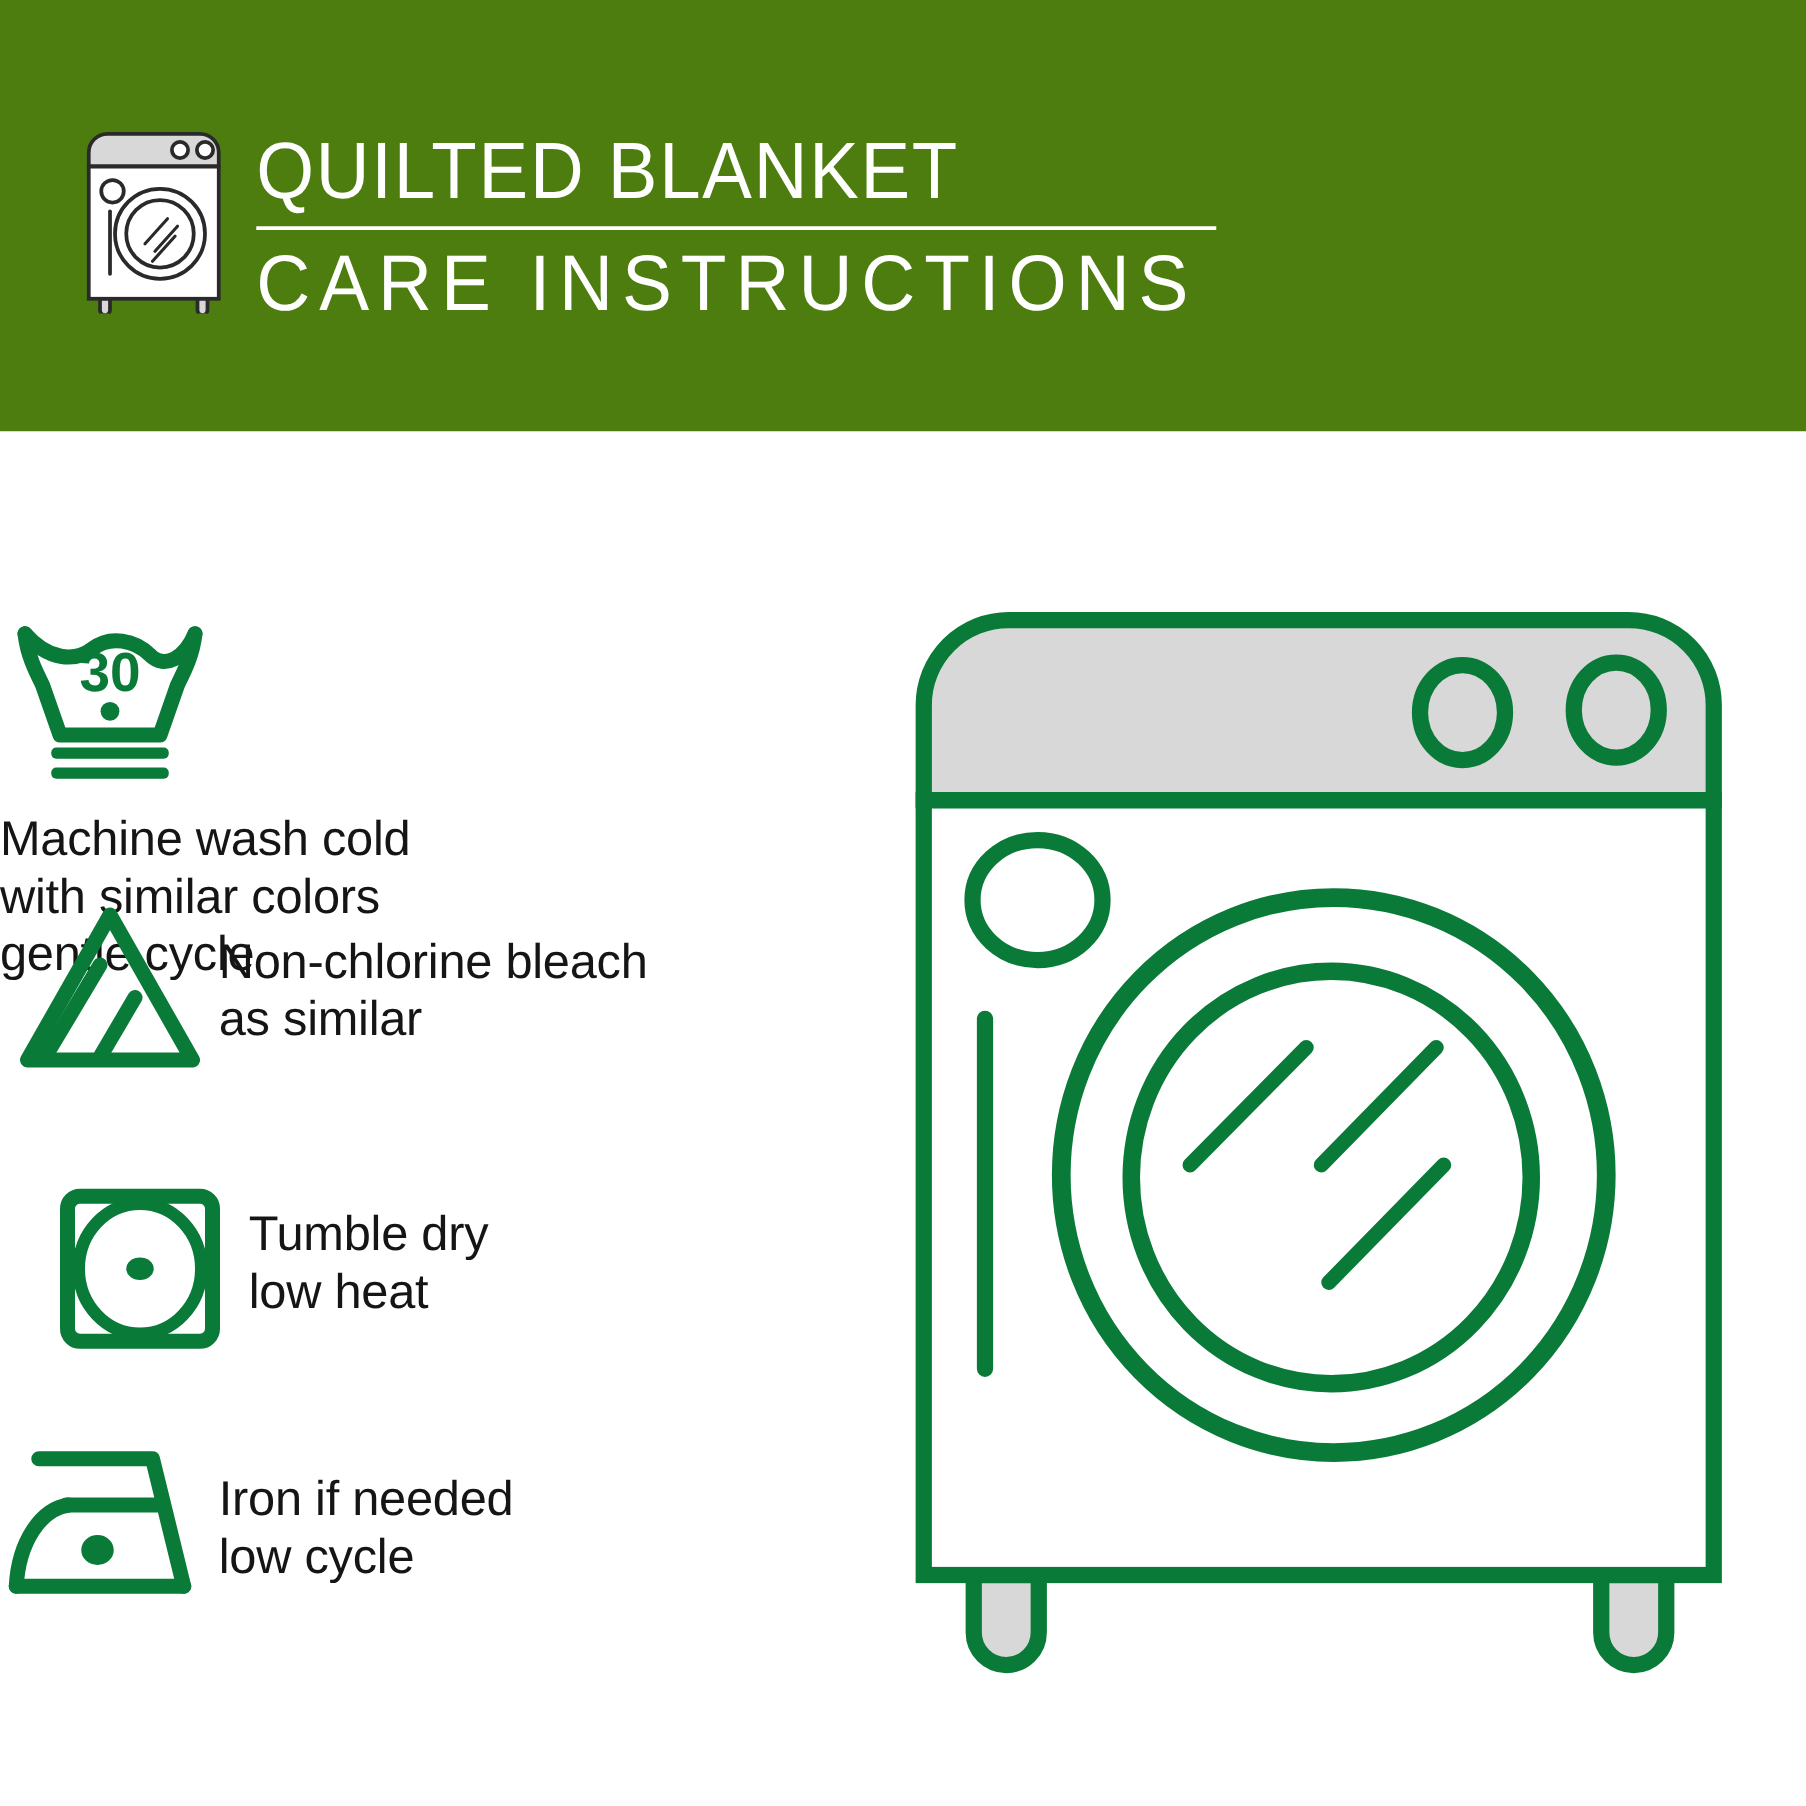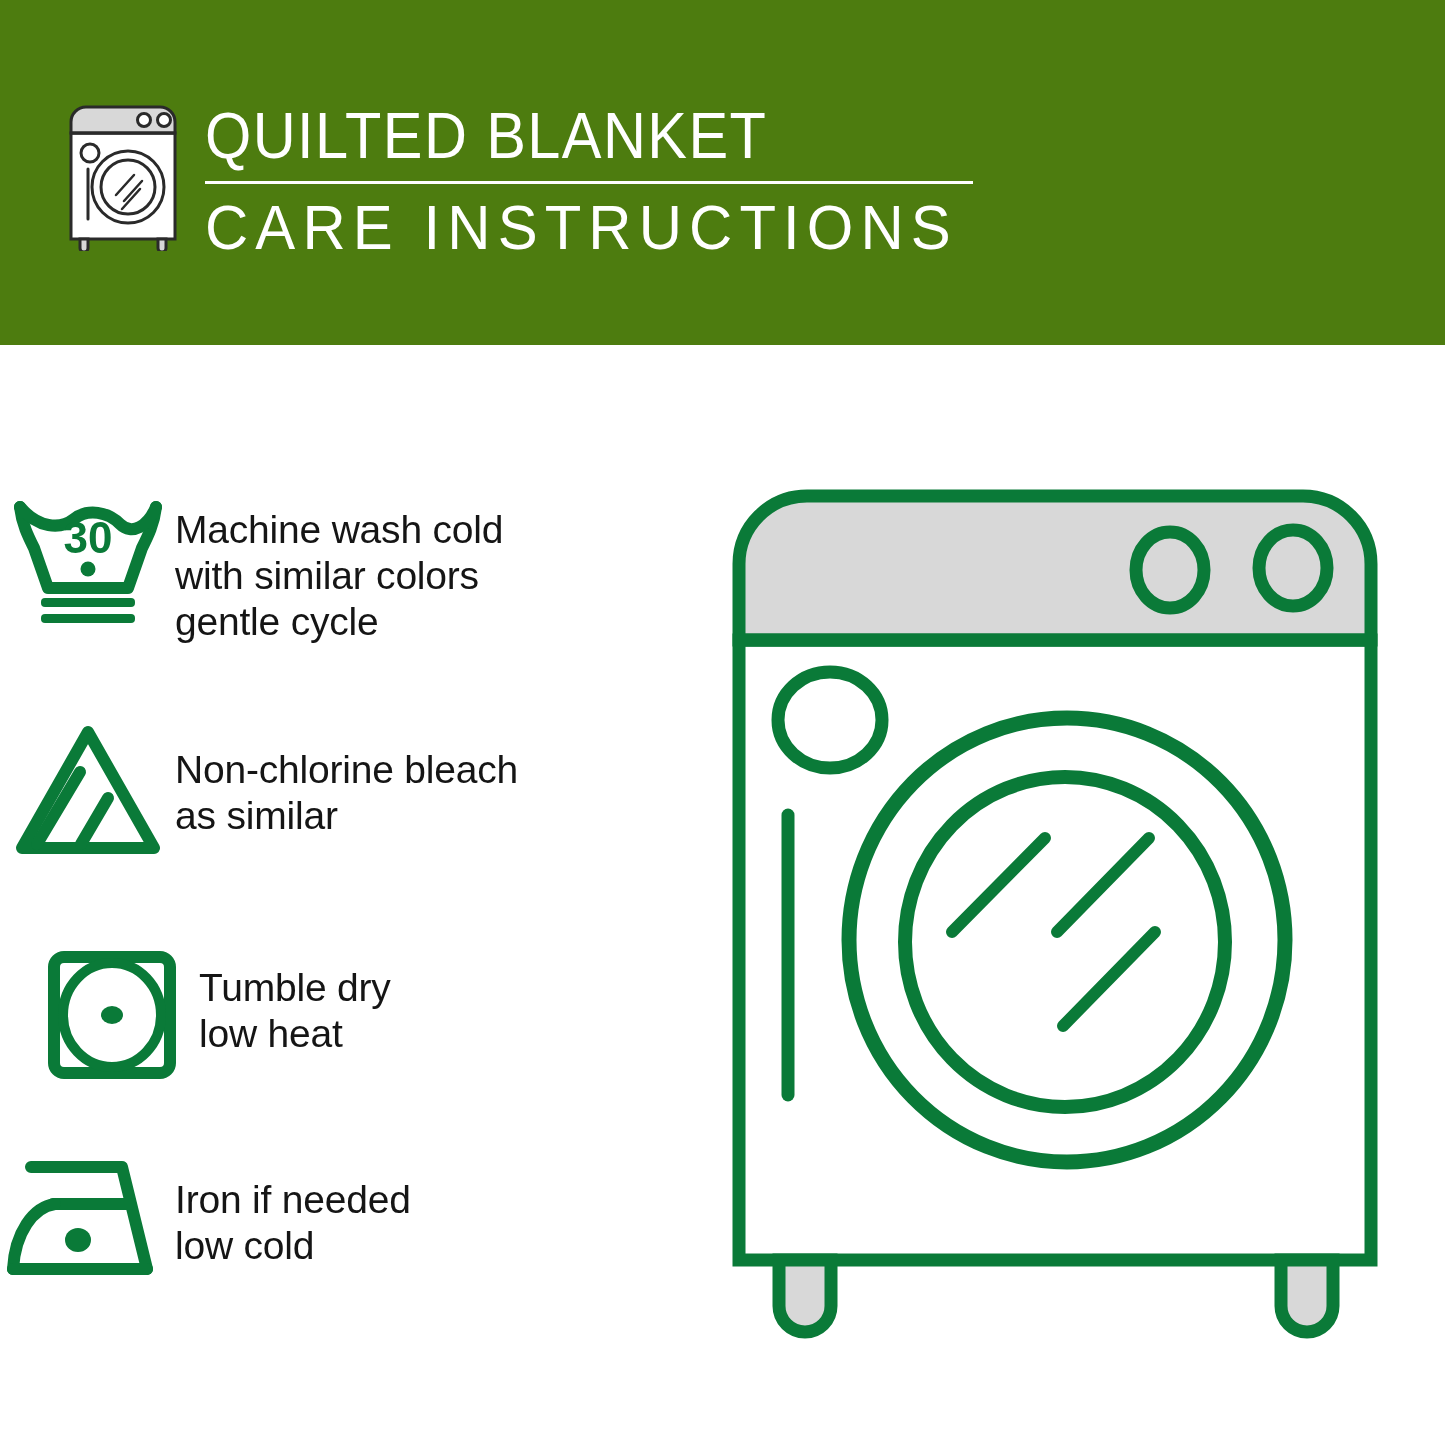--- a/index.html
+++ b/index.html
@@ -96,21 +96,21 @@
     font-family: "Liberation Sans", sans-serif;
     font-size: 39px;
     font-weight: 400;
     color: #151515;
     line-height: 1.18;
     letter-spacing: -0.2px;
     white-space: pre-line;
     padding-top: 2px;
   }
 
-  #row-0 { top: 145px; }
+  #row-0 { top: 145px; flex-direction: column; }
   #row-1 { top: 375px; }
   #row-2 { top: 600px; padding-left: 24px; }
   #row-3 { top: 810px; }
 
   #row-0 .care-text { padding-top: 17px; }
   #row-1 .care-text { padding-top: 27px; }
   #row-2 .care-text { padding-top: 20px; }
   #row-3 .care-text { padding-top: 22px; }
 
   
@@ -212,21 +212,21 @@
           <g fill="none" stroke="#0a7a38" stroke-width="12" stroke-linecap="round" stroke-linejoin="round">
             <path d="M28 12 L 119 12 L 144 114"></path>
             <path d="M50 49 L 127 49"></path>
             <path d="M10 114 C 12 78 30 52 52 49"></path>
             <path d="M10 114 L 144 114"></path>
           </g>
           <ellipse cx="75" cy="85" rx="13" ry="12" fill="#0a7a38"></ellipse>
         </svg>
       </div>
       <div class="care-text">Iron if needed
-low cold</div>
+low cycle</div>
     </div>
 
   </div>
 
   <div id="machine-illustration">
     <svg viewBox="0 0 680 900" width="680" height="900" aria-hidden="true">
 
       <rect x="24" y="170" width="632" height="620" fill="#ffffff" stroke="#0a7a38" stroke-width="13"></rect>
 
       <path d="M92 26 H588 A68 68 0 0 1 656 94 V170 H24 V94 A68 68 0 0 1 92 26 Z" fill="#d8d8d8" stroke="#0a7a38" stroke-width="13"></path>

